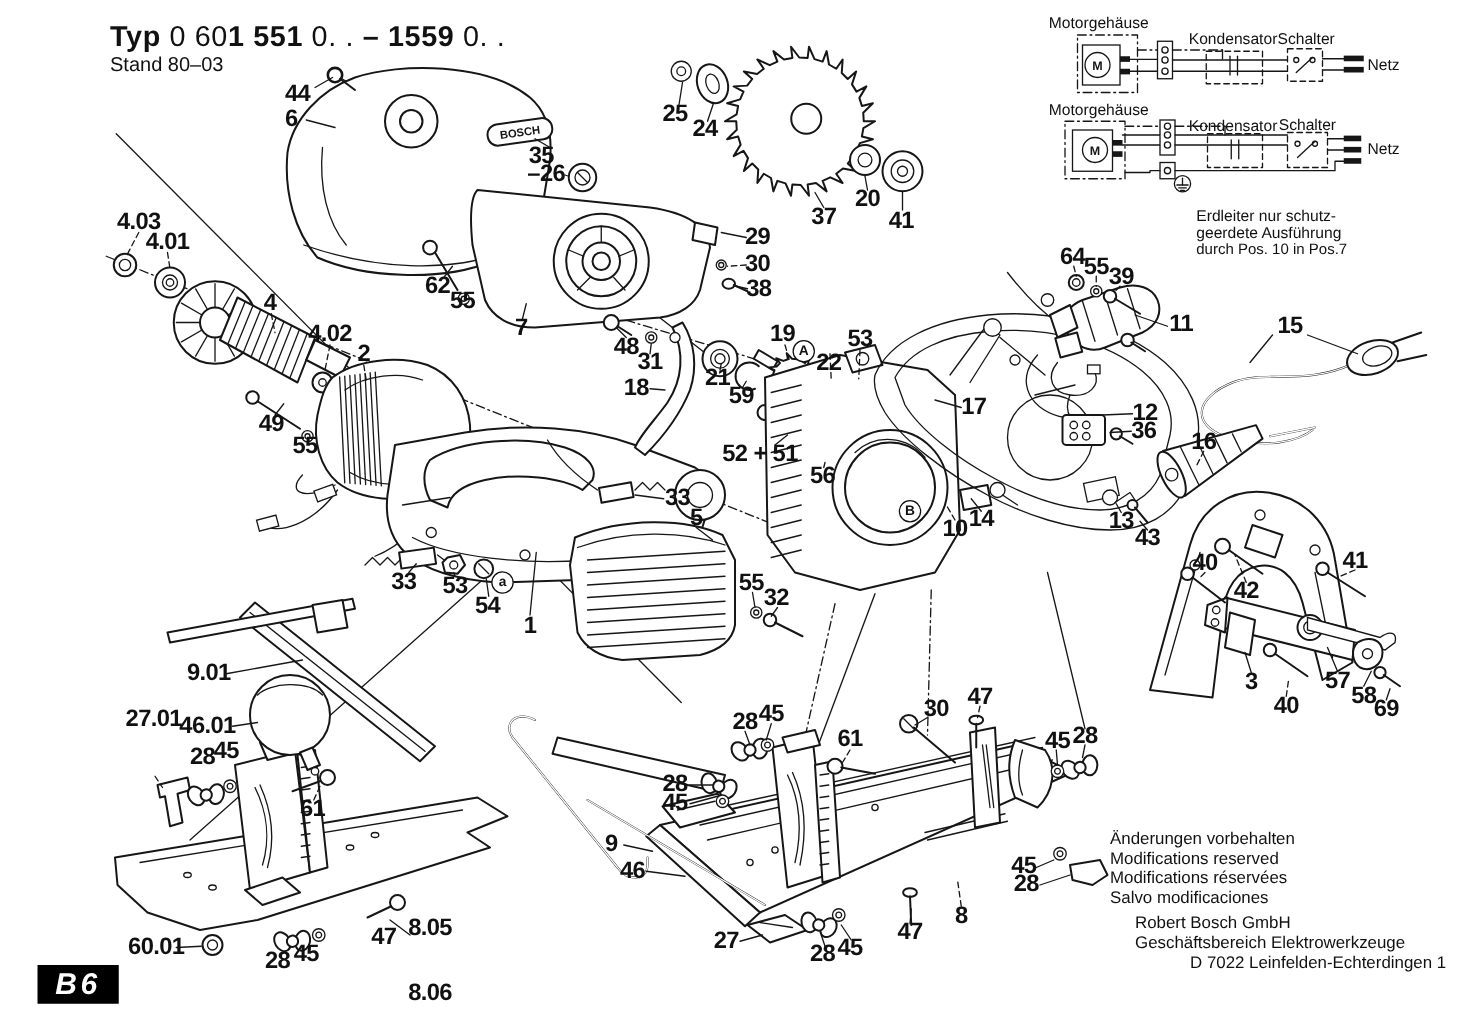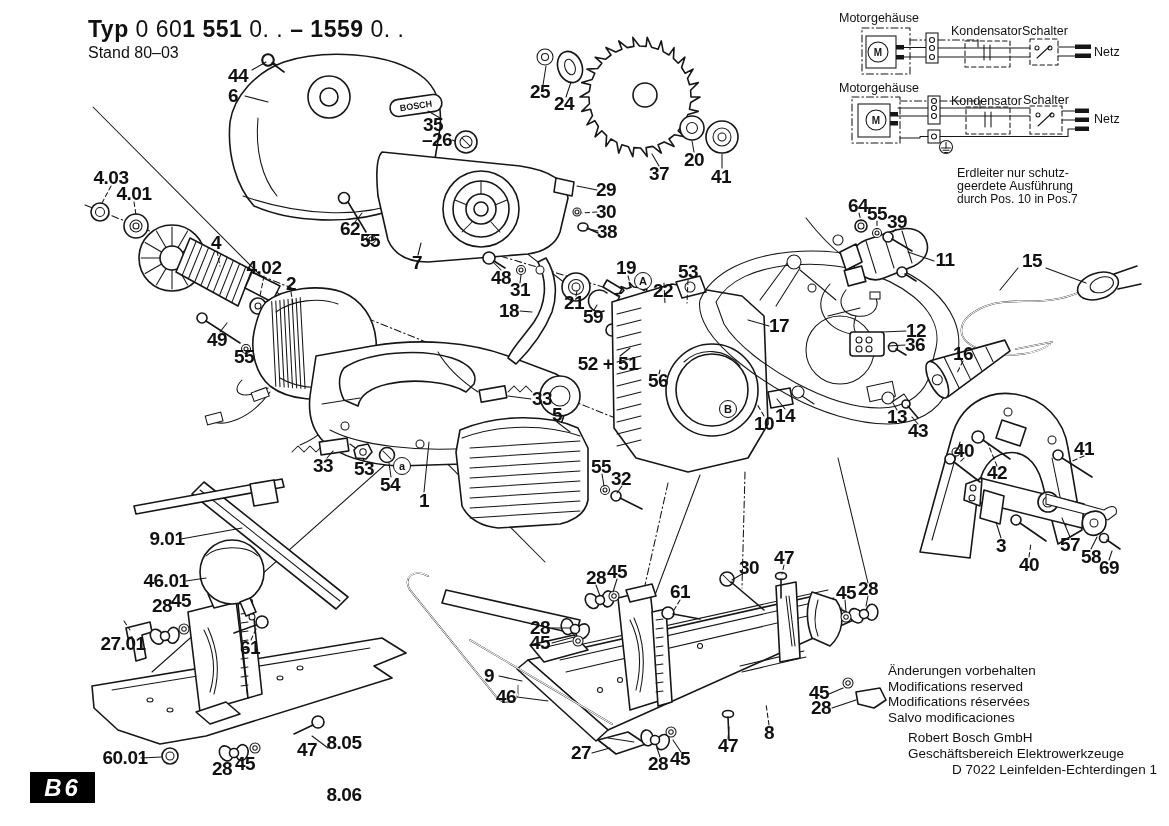--- a/index.html
+++ b/index.html
@@ -780,21 +780,21 @@
       <div class="plabel" style="left: 323px; top: 466px;">33</div>
       <div class="plabel" style="left: 364px; top: 469px;">53</div>
       <div class="plabel" style="left: 390px; top: 485px;">54</div>
       <div class="plabel" style="left: 424px; top: 501px;">1</div>
       <div class="plabel" style="left: 601px; top: 467px;">55</div>
       <div class="plabel" style="left: 621px; top: 479px;">32</div>
       <div class="plabel" style="left: 167px; top: 539px;">9.01</div>
       <div class="plabel" style="left: 166px; top: 581px;">46.01</div>
       <div class="plabel" style="left: 162px; top: 606px;">28</div>
       <div class="plabel" style="left: 181px; top: 601px;">45</div>
-      <div class="plabel" style="left: 123px; top: 644px;">27.01</div>
+      <div class="plabel" style="left: 123px; top: 576px;">27.01</div>
       <div class="plabel" style="left: 250px; top: 648px;">61</div>
       <div class="plabel" style="left: 125px; top: 758px;">60.01</div>
       <div class="plabel" style="left: 222px; top: 769px;">28</div>
       <div class="plabel" style="left: 245px; top: 764px;">45</div>
       <div class="plabel" style="left: 307px; top: 750px;">47</div>
       <div class="plabel" style="left: 344px; top: 743px;">8.05</div>
       <div class="plabel" style="left: 344px; top: 795px;">8.06</div>
       <div class="plabel" style="left: 1001px; top: 546px;">3</div>
       <div class="plabel" style="left: 1029px; top: 565px;">40</div>
       <div class="plabel" style="left: 1070px; top: 545px;">57</div>

